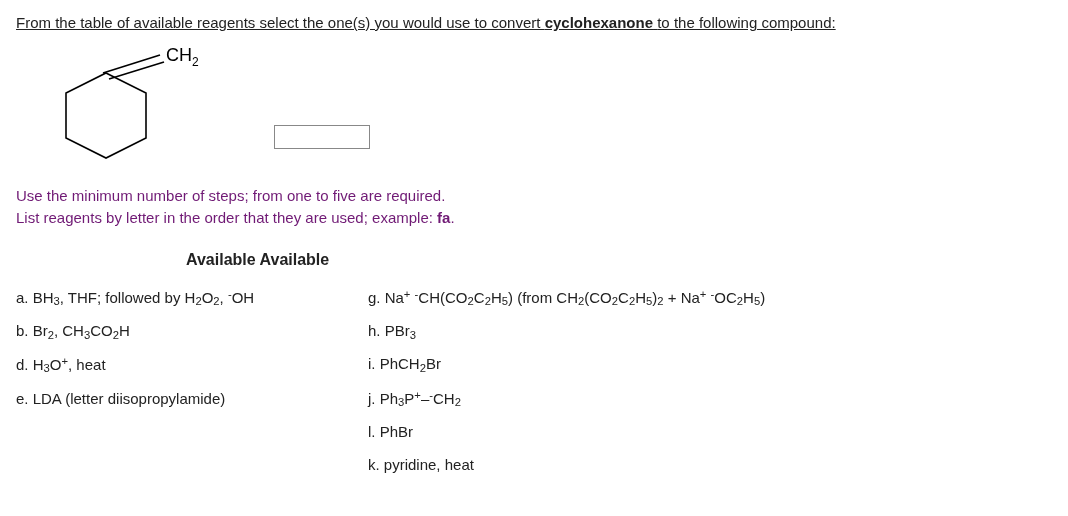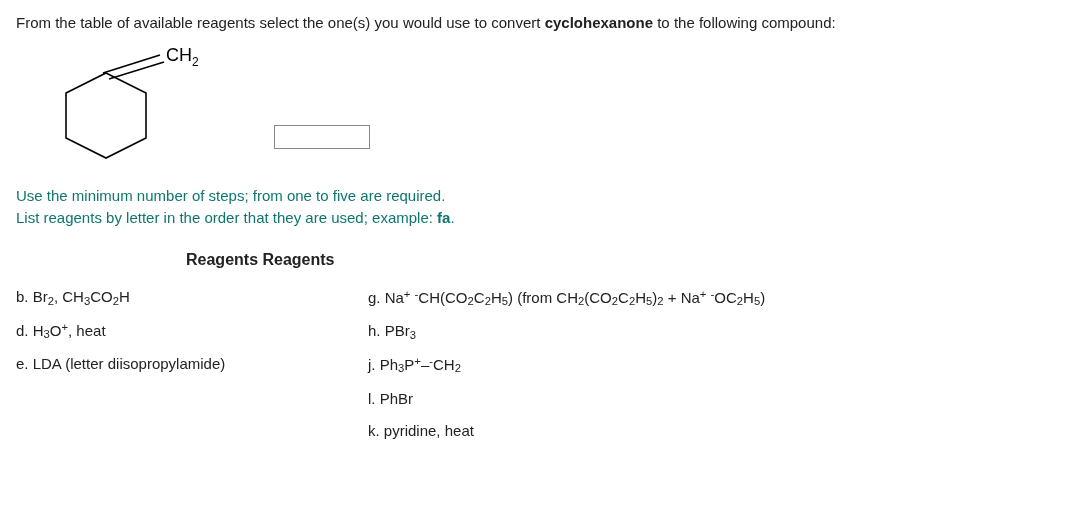--- a/index.html
+++ b/index.html
@@ -7,20 +7,21 @@
       font-size: 15px;
       margin: 0;
       padding: 12px 16px;
       color: #222;
       line-height: 1.5;
       width: 1068px;
       box-sizing: border-box;
     }
     .question-text {
       margin-bottom: 8px;
+      text-decoration: underline;
     }
     .bold {
       font-weight: bold;
     }
     .svg-area {
       margin: 6px 0 12px 40px;
       height: 130px;
       position: relative;
     }
     .structure-svg {
@@ -33,21 +34,21 @@
       left: 218px;
       top: 82px;
       width: 90px;
       height: 22px;
       border: 1px solid #888;
       background: #fff;
       font-size: 14px;
       padding: 0 2px;
     }
     .instructions {
-      color: #0f766e;
+      color: #701a75;
       margin: 4px 0 18px 0;
     }
     .instructions .ex-bold {
       font-weight: bold;
     }
     .reagents-header {
       font-weight: bold;
       margin: 6px 0 14px 170px;
       font-size: 16px;
     }
@@ -88,28 +89,30 @@
   <input type="text" class="answer-input" style="">
 </div>
 
 <div class="instructions">
   <div>Use the minimum number of steps; from one to five are required.</div>
   <div>
     <span>List reagents by letter in the order that they are used; example: </span><span class="ex-bold">fa</span><span>.</span>
   </div>
 </div>
 
-<div class="reagents-header">Reagents Reagents</div>
+<div class="reagents-header">Available Available</div>
 
 <div class="reagents-table">
   <div class="col col-left" id="col-left">
+      <div class="row-item">a. BH<sub>3</sub>, THF; followed by H<sub>2</sub>O<sub>2</sub>, <sup>-</sup>OH</div>
       <div class="row-item">b. Br<sub>2</sub>, CH<sub>3</sub>CO<sub>2</sub>H</div>
       <div class="row-item">d. H<sub>3</sub>O<sup>+</sup>, heat</div>
       <div class="row-item">e. LDA (letter diisopropylamide)</div>
     </div>
   <div class="col" id="col-right">
       <div class="row-item">g. Na<sup>+</sup> <sup>-</sup>CH(CO<sub>2</sub>C<sub>2</sub>H<sub>5</sub>) (from CH<sub>2</sub>(CO<sub>2</sub>C<sub>2</sub>H<sub>5</sub>)<sub>2</sub> + Na<sup>+</sup> <sup>-</sup>OC<sub>2</sub>H<sub>5</sub>)</div>
       <div class="row-item">h. PBr<sub>3</sub></div>
+      <div class="row-item">i. PhCH<sub>2</sub>Br</div>
       <div class="row-item">j. Ph<sub>3</sub>P<sup>+</sup>–<sup>-</sup>CH<sub>2</sub></div>
       <div class="row-item">l. PhBr</div>
       <div class="row-item">k. pyridine, heat</div>
     </div>
 </div>
 
 </body></html>

